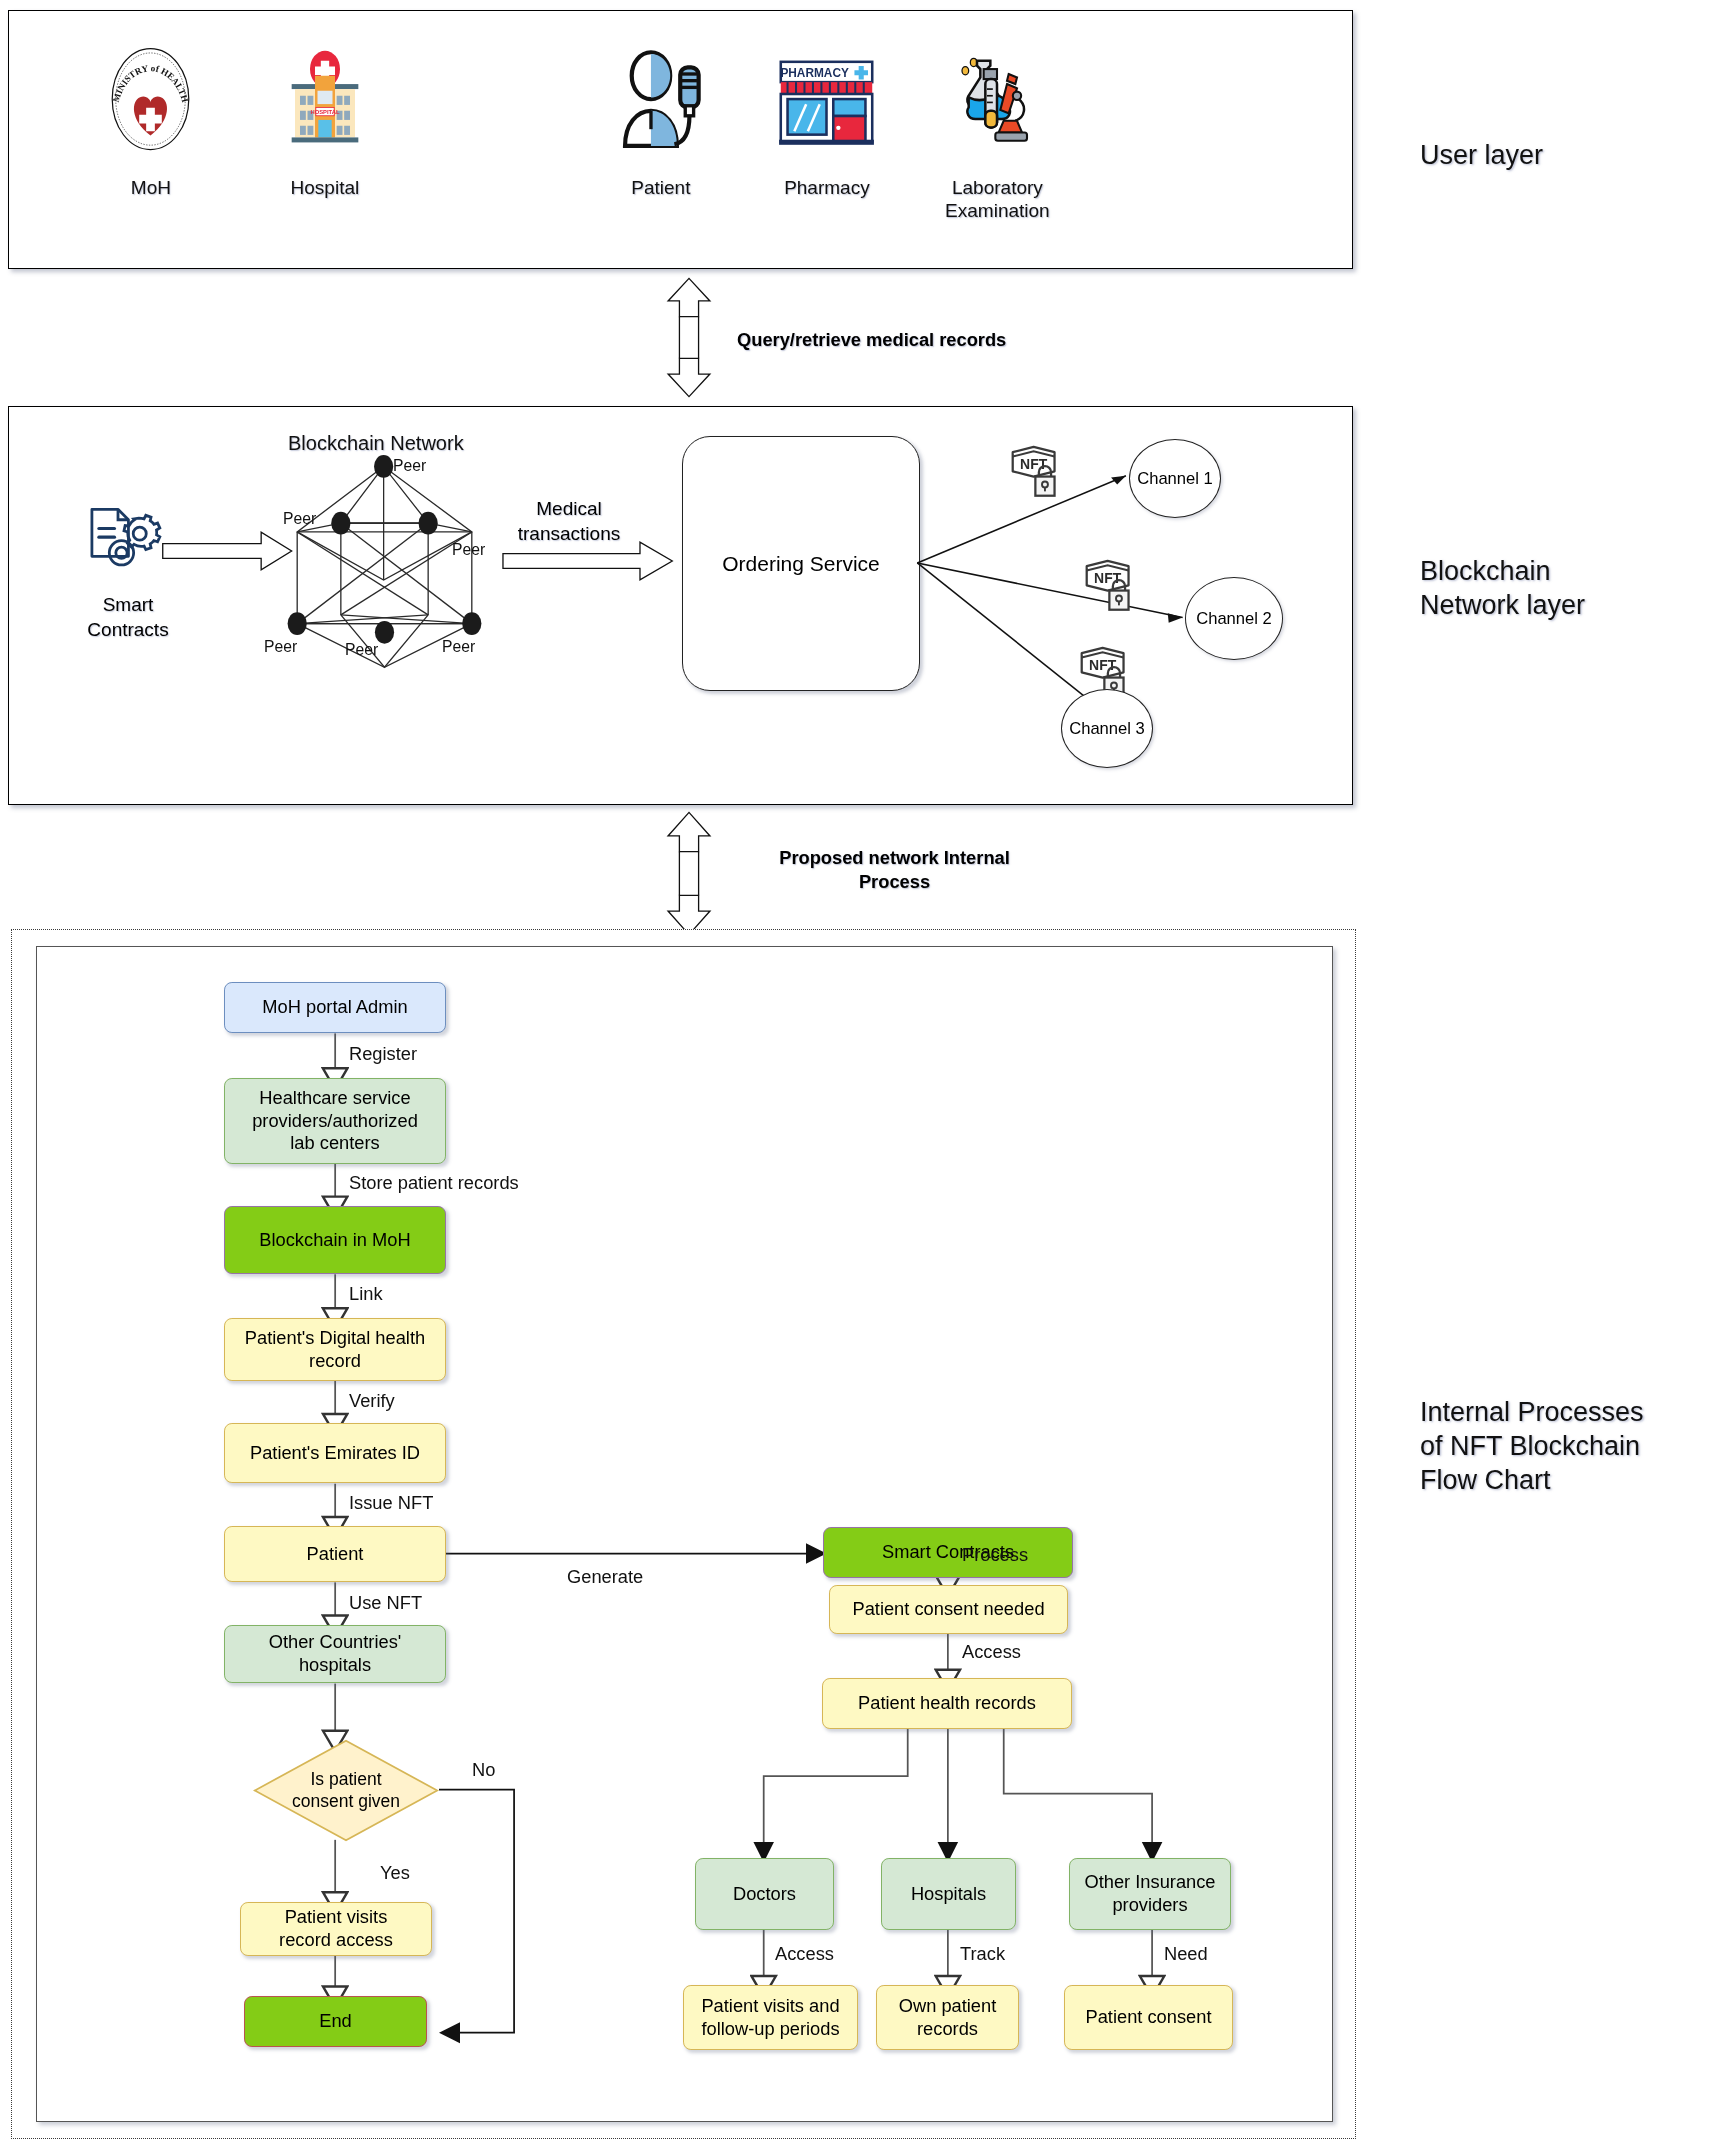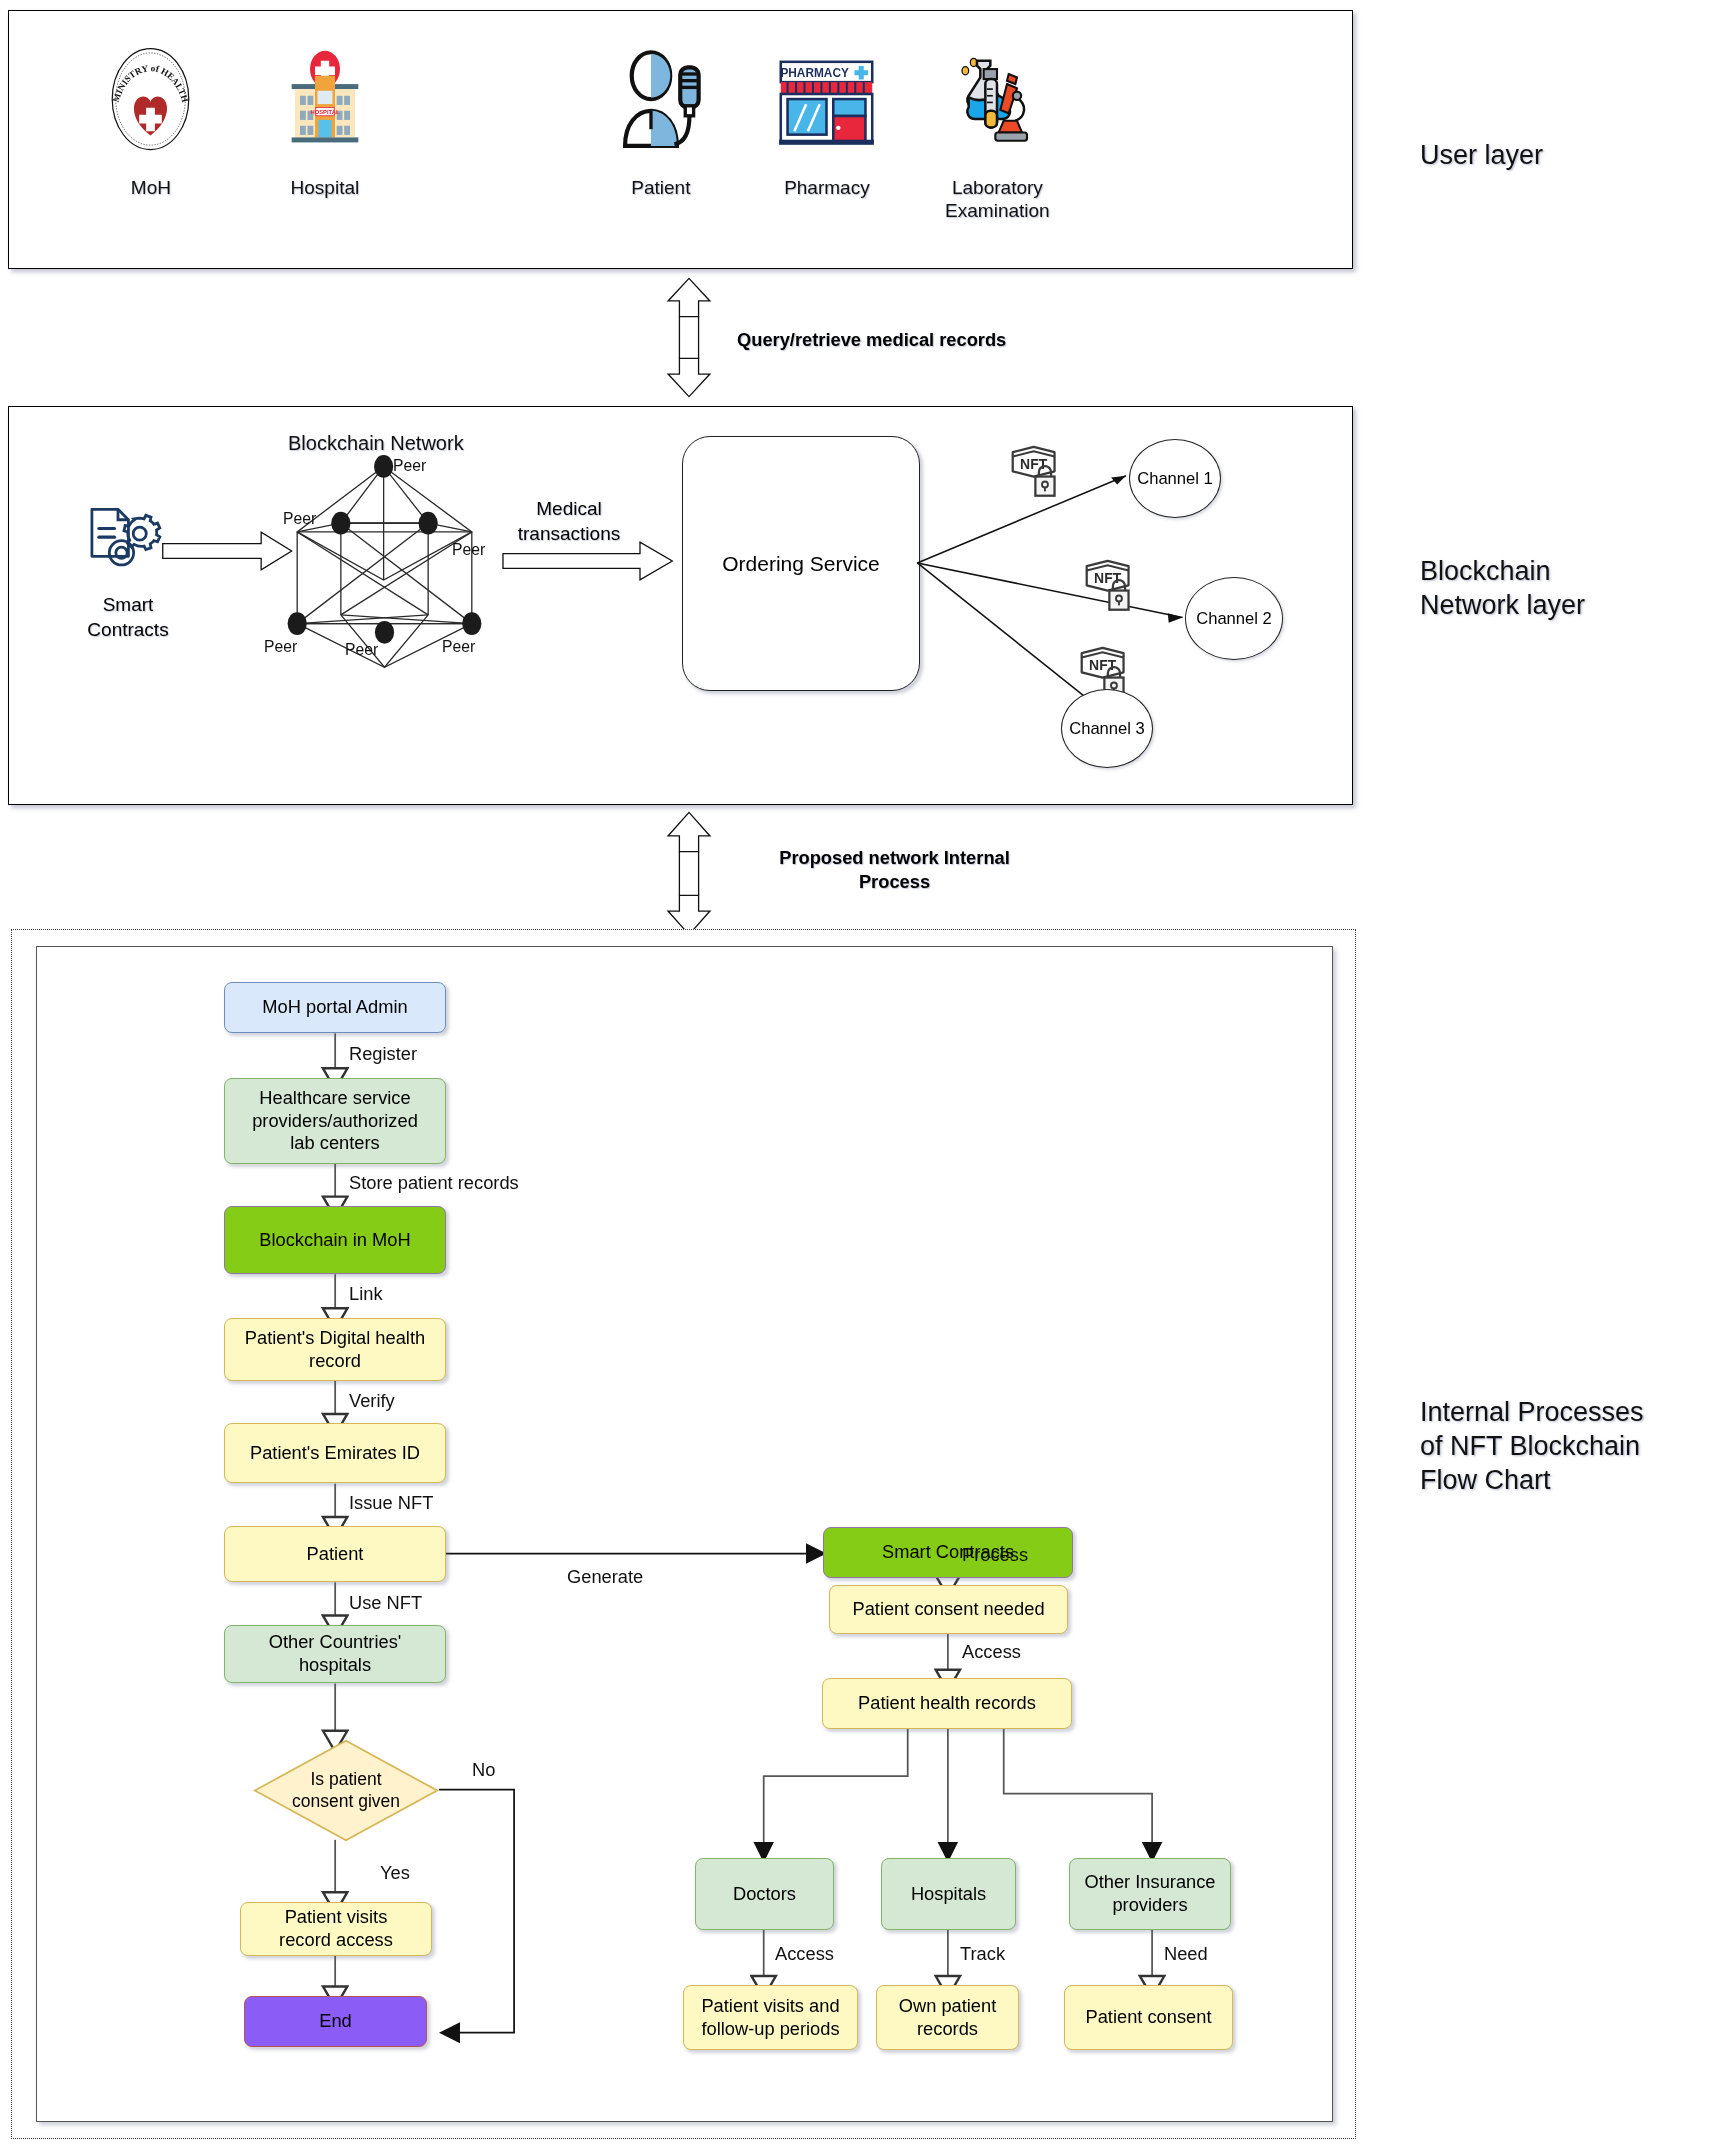--- a/index.html
+++ b/index.html
@@ -57,21 +57,21 @@
     position:absolute;border-radius:7.9px;border:1.3px solid;
     display:flex;align-items:center;justify-content:center;text-align:center;
     font-size:18.3px;line-height:1.25;padding:2.6px 4.4px;box-sizing:border-box;
     white-space:pre-line;
     box-shadow:2.2px 2.2px 3.5px rgba(90,100,130,.28);
   }
   .n-blue  {background:#dae8fc;border-color:#6c8ebf;}
   .n-green {background:#d5e8d4;border-color:#82b366;}
   .n-purple{background:#84cc16;border-color:#9673a6;}
   .n-yellow{background:#fef9c3;border-color:#d6b656;}
-  .n-red   {background:#8b5cf6;border-color:#b85450;}
+  .n-red   {background:#84cc16;border-color:#b85450;}
 
   .diamond{position:absolute;}
   .diamond .dtxt{position:absolute;left:0;top:0;width:100%;height:100%;
      display:flex;align-items:center;justify-content:center;text-align:center;
      font-size:17.5px;line-height:1.22;white-space:pre-line;}
 
   .edge-lbl{position:absolute;font-size:18.3px;color:#111;white-space:nowrap;}
 
   svg.ov{position:absolute;left:0;top:0;width:1736px;height:2151px;pointer-events:none;}
 </style>

